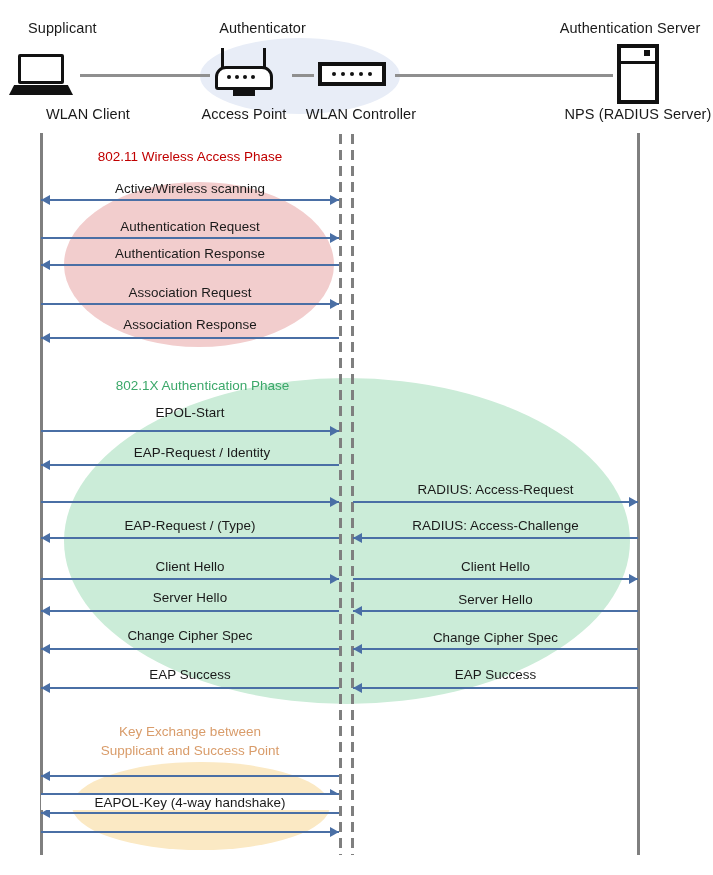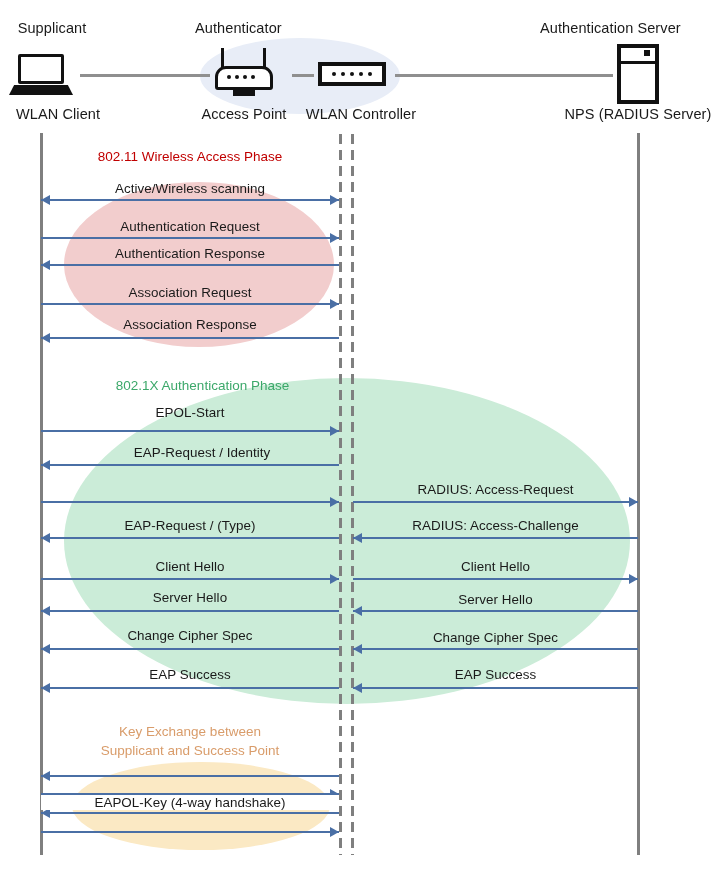--- a/index.html
+++ b/index.html
@@ -15,21 +15,21 @@
     height:875px;
     overflow:hidden;
     background:#ffffff;
   }
   
   .actor-title{
     position:absolute;
     font-size:14.5px;
     color:#1a1a1a;
     white-space:nowrap;
-    text-align:left;
+    text-align:center;
     letter-spacing:.1px;
   }
   .actor-sub{
     position:absolute;
     font-size:14.5px;
     color:#1a1a1a;
     white-space:nowrap;
     text-align:center;
     letter-spacing:.1px;
   }
@@ -154,26 +154,26 @@
 <body>
 
 <div id="canvas">
 
   <div class="auth-blob"></div>
 
   <div class="hwire" style="left:80px;top:74px;width:130px;"></div>
   <div class="hwire" style="left:292px;top:74px;width:22px;"></div>
   <div class="hwire" style="left:395px;top:74px;width:218px;"></div>
 
-  <div class="actor-title" style="left:0px;top:20px;width:96px;text-align:center;padding-left:4px;">Supplicant</div>
+  <div class="actor-title" style="left:0px;top:20px;width:96px;text-align:left;padding-left:28px;">Supplicant</div>
   <div class="icon" style="left:18px;top:54px;width:64px;height:42px;">
     <div class="laptop-screen"></div>
     <div class="laptop-base"></div>
   </div>
-  <div class="actor-sub" style="left:16px;top:106px;width:110px;text-align:left;padding-left:0;">WLAN Client</div>
+  <div class="actor-sub" style="left:0px;top:106px;width:110px;text-align:right;padding-left:20px;">WLAN Client</div>
 
   <div class="actor-title" style="left:195px;top:20px;width:135px;">Authenticator</div>
   <div class="icon" style="left:215px;top:52px;width:58px;height:46px;">
     <div class="ap-ant" style="left:6px;"></div>
     <div class="ap-ant" style="left:48px;"></div>
     <div class="ap-body"></div>
     <div class="ap-dots">
         <i></i>
         <i></i>
         <i></i>

